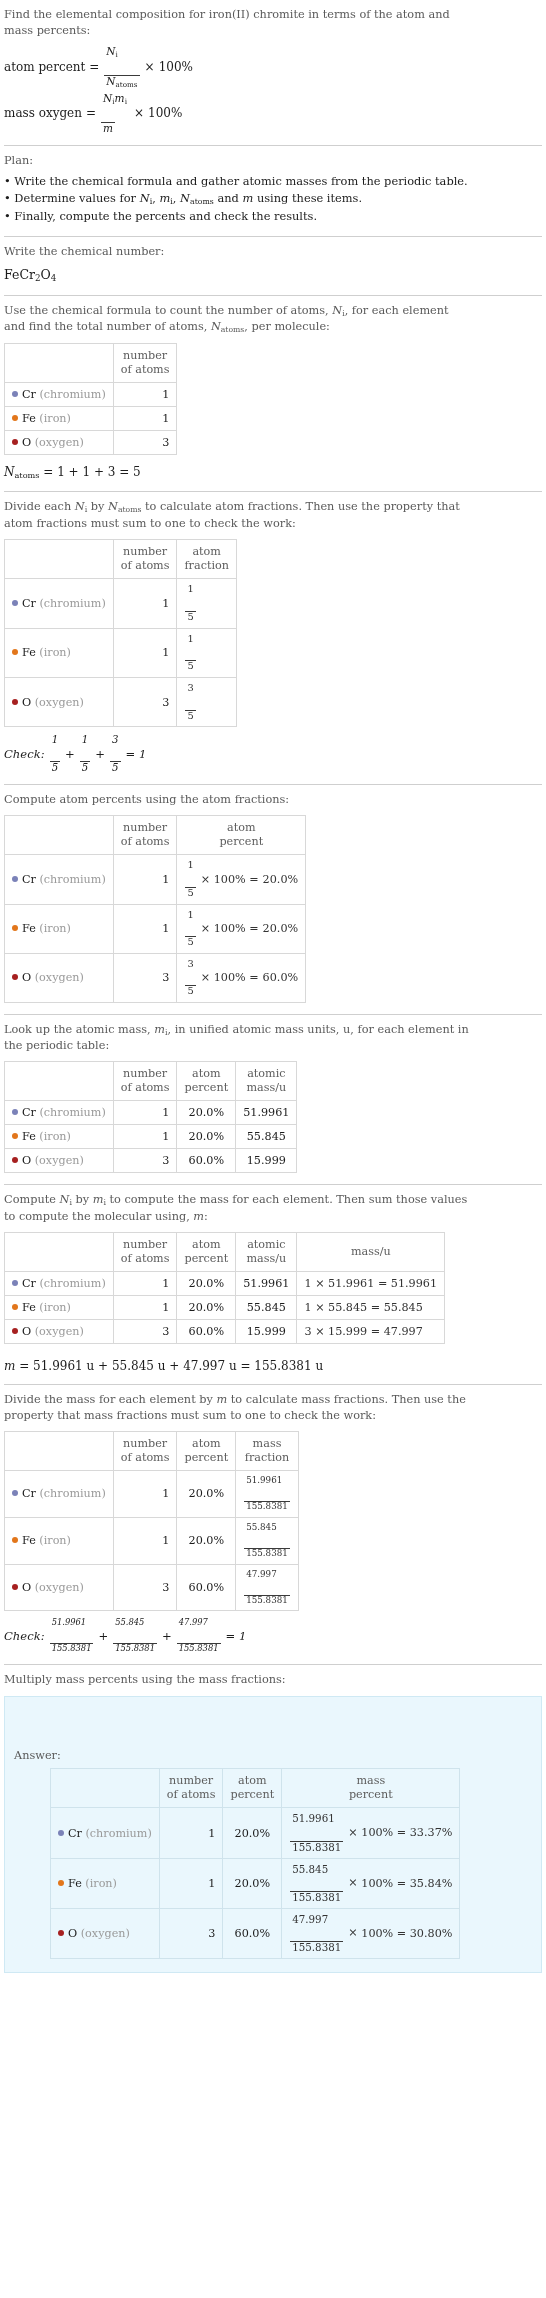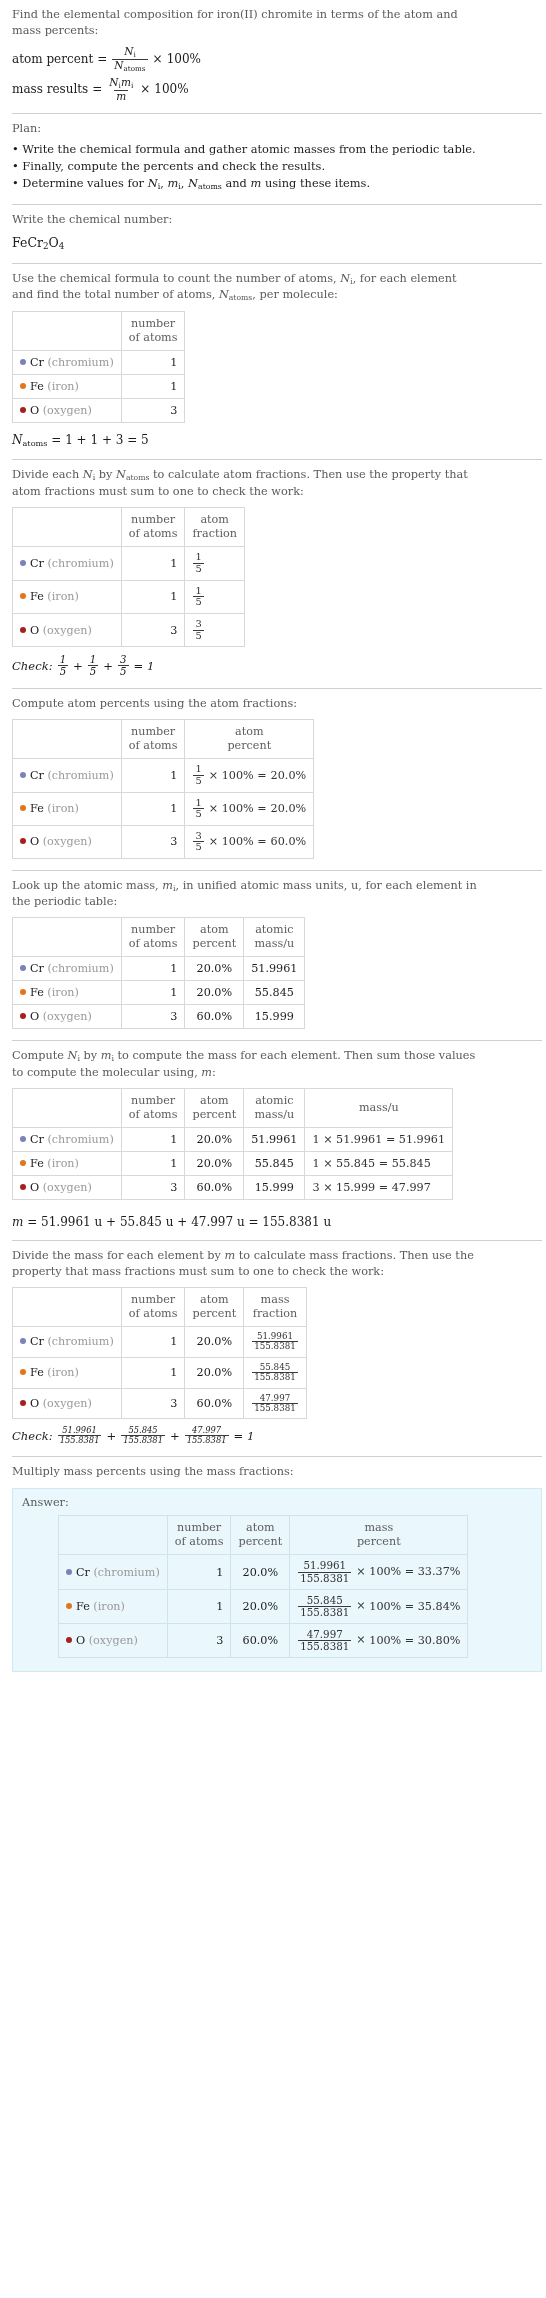--- a/index.html
+++ b/index.html
@@ -5,21 +5,21 @@
   * { box-sizing: border-box; }
   html, body { margin: 0; padding: 0; }
   body {
     width: 546px;
     background: #ffffff;
     font-family: "DejaVu Serif", "Liberation Serif", serif;
     color: #333333;
     font-size: 11.2px;
     -webkit-font-smoothing: antialiased;
   }
-  .page { width: 546px; padding: 0 4px 6px 12px; }
+  .page { width: 546px; padding: 0 4px 6px 4px; }
 
   .step { padding: 7px 0 9px 0; }
   .prompt {
     color: #5a5a5a;
     font-size: 11.3px;
     line-height: 1.42;
     margin: 0 0 7px 0;
   }
   .rule {
     height: 1px;
@@ -35,24 +35,25 @@
   .mi { font-style: italic; font-family: "DejaVu Serif","Liberation Serif",serif; }
   .sub { font-size: 0.7em; vertical-align: -0.27em; font-style: normal; }
   .subn { font-size: 0.68em; vertical-align: -0.27em; font-style: normal; }
   .eqrow { display: inline-flex; align-items: center; gap: 4px; vertical-align: middle; }
   .op { font-style: normal; }
 
   
   .frac {
     display: inline-flex;
     flex-direction: column;
-    align-items: center;
+    align-items: flex-start;
     vertical-align: middle;
     line-height: 1.08;
     margin: 0 1px;
+    gap: 16px;
   }
   .frac .num { padding: 0 2px 0px 2px; }
   .frac .den { padding: 0px 2px 0 2px; border-top: 1px solid #3a3a3a; }
   .frac.sm { font-size: 0.88em; }
 
   
   table.t {
     border-collapse: collapse;
     margin: 6px 0 2px 0;
     font-size: 11.2px;
@@ -92,20 +93,21 @@
   .answer {
     background: #eaf7fd;
     border: 1px solid #cfe9f4;
     padding: 7px 9px 11px 9px;
     margin-top: 8px;
   }
   .answer-label {
     color: #5a5a5a;
     font-size: 11.3px;
     margin-bottom: 4px;
+    margin-top: 45px;
   }
   .answer table.t td, .answer table.t th { border-color: #cfe3ec; }
   .answer-inner { padding-left: 36px; }
 
   .mp { display: block; line-height: 1.3; }
   .mp .line2 { white-space: nowrap; }
 </style>
 </head>
 <body>
 
@@ -123,21 +125,21 @@
         <span class="frac sm">
           <span class="num"><span class="mi">N</span><span class="sub mi">i</span></span>
           <span class="den"><span class="mi">N</span><span class="subn">atoms</span></span>
         </span>
         <span class="op">×</span>
         <span class="op">100%</span>
       </span>
     </div>
     <div class="blk tight">
       <span class="eqrow">
-        <span>mass results</span>
+        <span>mass oxygen</span>
         <span class="op">=</span>
         <span class="frac sm">
           <span class="num"><span class="mi">N</span><span class="sub mi">i</span><span class="mi">m</span><span class="sub mi">i</span></span>
           <span class="den"><span class="mi">m</span></span>
         </span>
         <span class="op">×</span>
         <span class="op">100%</span>
       </span>
     </div>
   </div>
@@ -146,25 +148,25 @@
 
   <div class="step">
     <div class="prompt" style="margin-bottom:3px">Plan:</div>
     <div class="blk tight" style="line-height:1.5;font-size:11.4px">
       <div>
         <span>•</span>
         <span>Write the chemical formula and gather atomic masses from the periodic table.</span>
       </div>
       <div>
         <span>•</span>
-        <span>Finally, compute the percents and check the results.</span>
+        <span>Determine values for </span><span class="mi">N</span><span class="sub mi">i</span>, <span class="mi">m</span><span class="sub mi">i</span>, <span class="mi">N</span><span class="subn">atoms</span><span> and </span><span class="mi">m</span><span> using these items.</span>
       </div>
       <div>
         <span>•</span>
-        <span>Determine values for </span><span class="mi">N</span><span class="sub mi">i</span>, <span class="mi">m</span><span class="sub mi">i</span>, <span class="mi">N</span><span class="subn">atoms</span><span> and </span><span class="mi">m</span><span> using these items.</span>
+        <span>Finally, compute the percents and check the results.</span>
       </div>
     </div>
   </div>
 
   <hr class="rule">
 
   <div class="step">
     <div class="prompt">Write the chemical number:</div>
     <div class="blk tight" style="font-size:12.5px">
       <span>FeCr</span><span class="sub">2</span><span>O</span><span class="sub">4</span>

